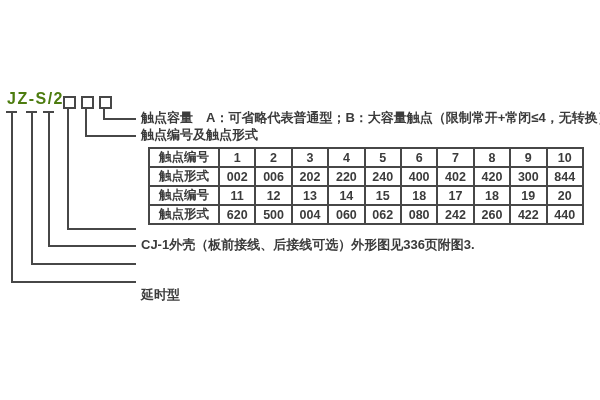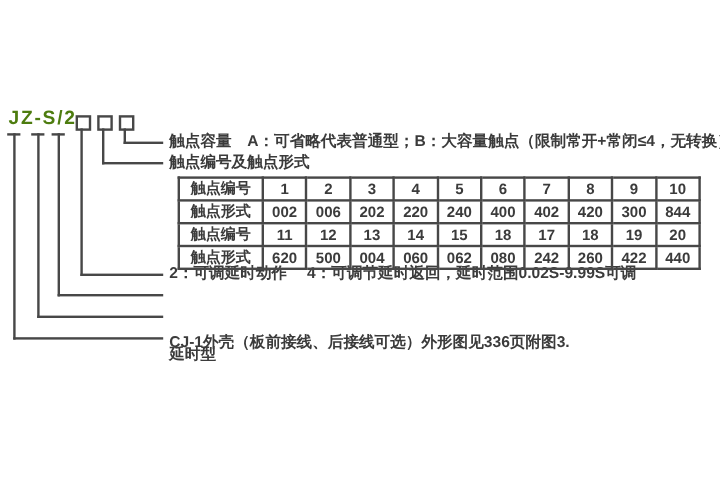--- a/index.html
+++ b/index.html
@@ -56,22 +56,21 @@
 
   <div class="hline" style="left:103px;top:118px;width:33px;"></div>
   <div class="hline" style="left:85px;top:135px;width:51px;"></div>
   <div class="hline" style="left:67px;top:228px;width:69px;"></div>
   <div class="hline" style="left:48px;top:245px;width:88px;"></div>
   <div class="hline" style="left:31px;top:263px;width:105px;"></div>
   <div class="hline" style="left:11px;top:281px;width:125px;"></div>
 
   <div class="lbl" style="top:111px;">触点容量　A：可省略代表普通型；B：大容量触点（限制常开+常闭≤4，无转换）</div>
   <div class="lbl" style="top:128px;">触点编号及触点形式</div>
-  <div class="lbl" style="top:221px;">2：可调延时动作　 4：可调节延时返回，延时范围0.02S-9.99S可调</div>
-  <div class="lbl" style="top:238px;margin-top:40px;">CJ-1外壳（板前接线、后接线可选）外形图见336页附图3.</div>
+  <div class="lbl" style="top:238px;">CJ-1外壳（板前接线、后接线可选）外形图见336页附图3.</div>
   <div class="lbl" style="top:256px;margin-top:32px;">延时型</div>
 
   <table class="contact">
     <colgroup>
       <col style="width:70px;">
       <col>
         <col>
         <col>
         <col>
         <col>

